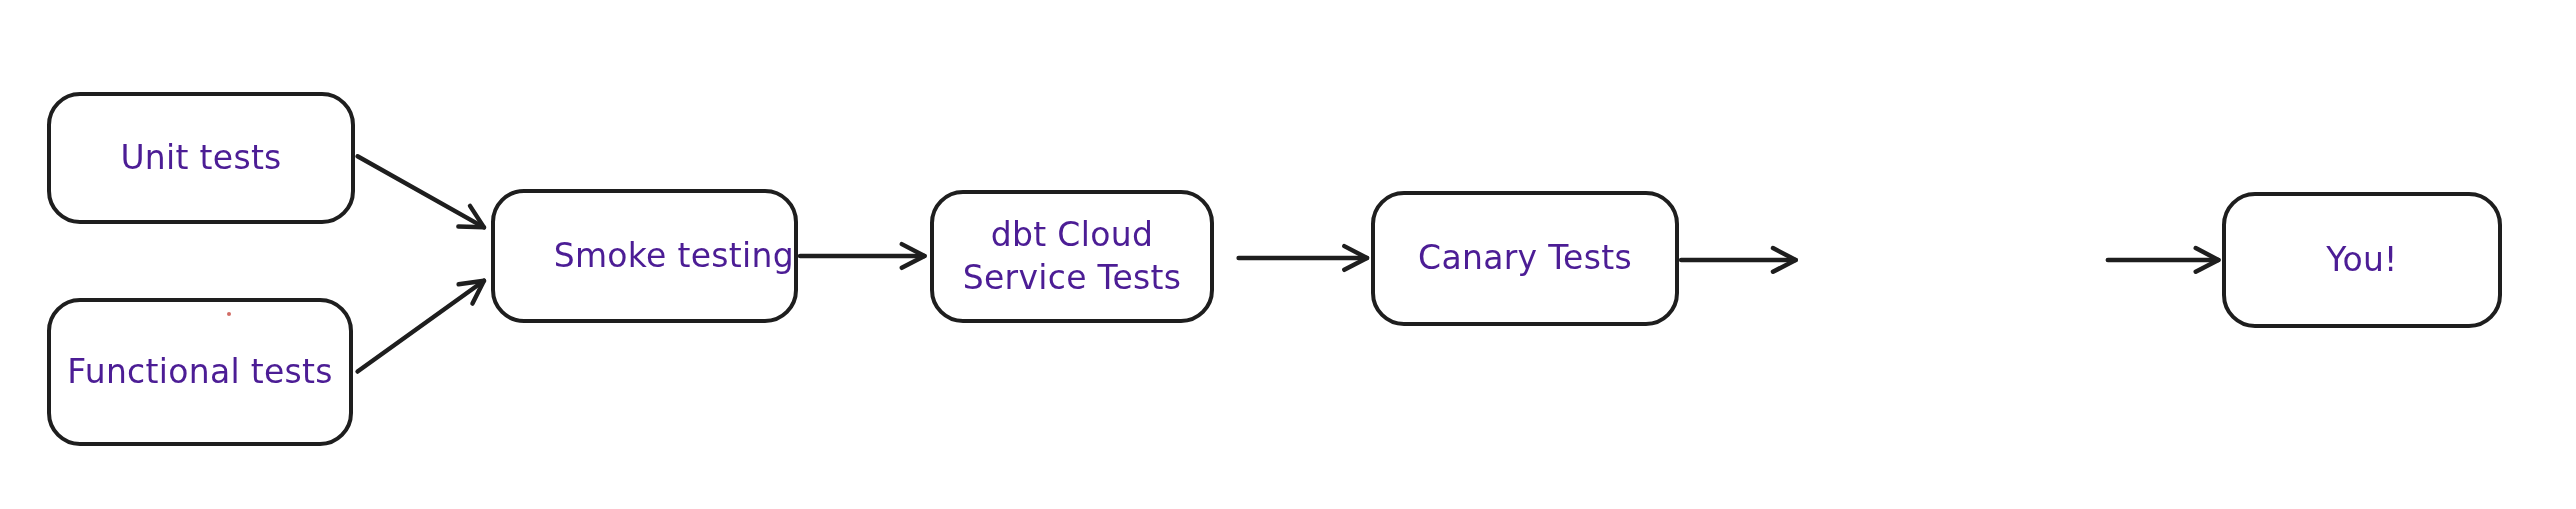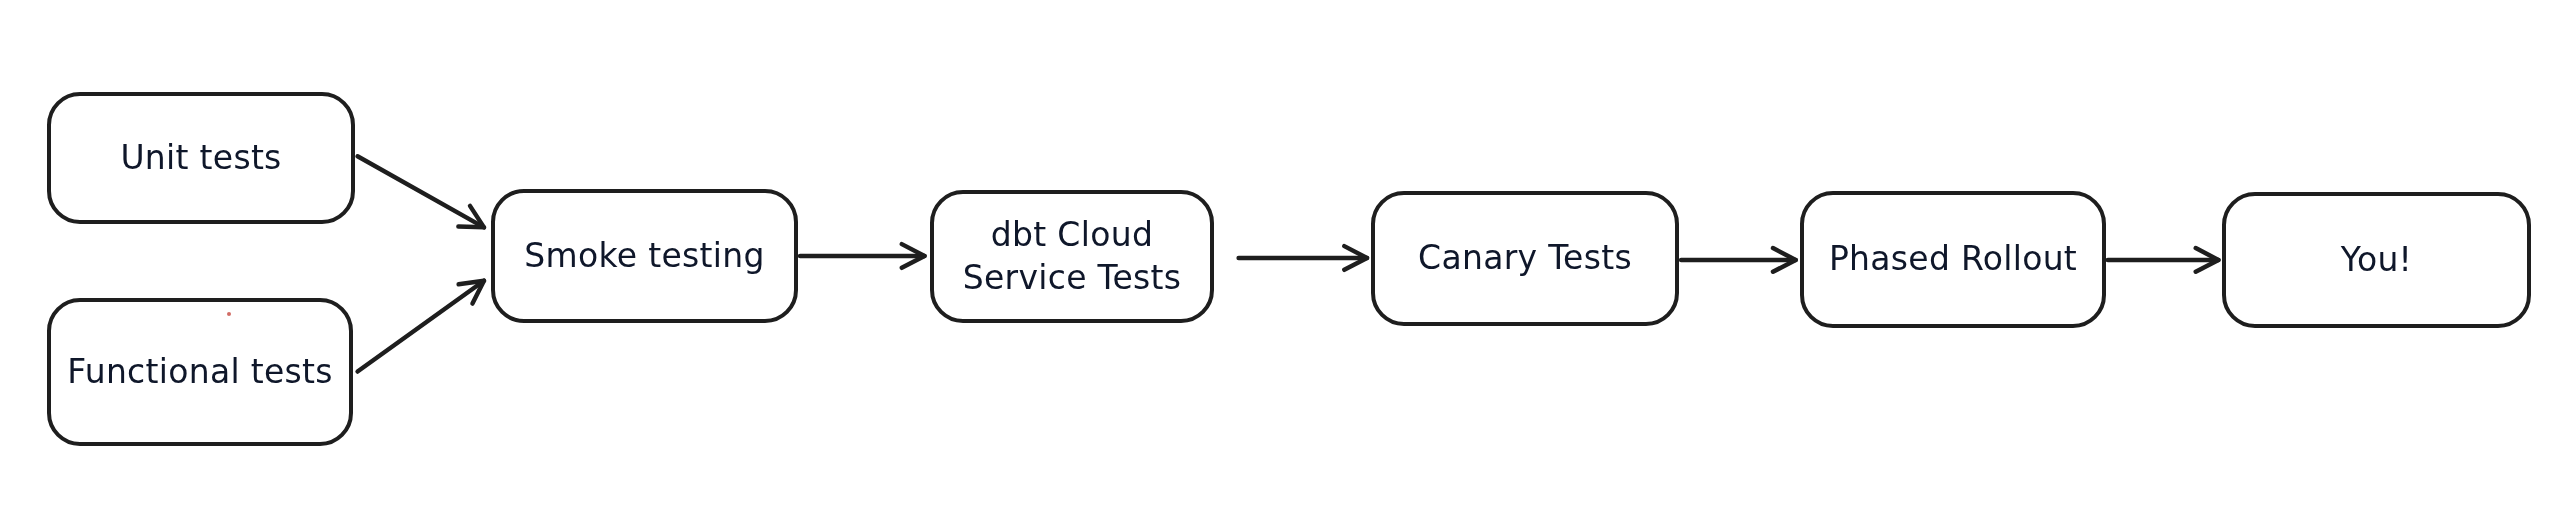--- a/index.html
+++ b/index.html
@@ -28,32 +28,32 @@
     border: 4px solid #1e1e1e;
     border-radius: 33px;
     background: #ffffff;
     display: flex;
     align-items: center;
     justify-content: center;
     text-align: center;
   }
   .node .label {
     font-size: 33px;
-    color: #0f172a;
+    color: #4c1d95;
     line-height: 1.28;
     white-space: pre-line;
     letter-spacing: 0.3px;
   }
   .n-unit       { left: 47px;   top: 92px;  width: 308px; height: 132px; }
   .n-functional { left: 47px;   top: 298px; width: 306px; height: 148px; }
-  .n-smoke      { left: 491px;  top: 189px; width: 307px; height: 134px; }
+  .n-smoke      { left: 491px;  top: 189px; width: 307px; height: 134px; justify-content: flex-end; }
   .n-dbt        { left: 930px;  top: 190px; width: 284px; height: 133px; }
   .n-canary     { left: 1371px; top: 191px; width: 308px; height: 135px; text-align: center; }
   .n-phased     { left: 1800px; top: 191px; width: 306px; height: 137px; }
-  .n-you        { left: 2222px; top: 192px; width: 309px; height: 136px; }
+  .n-you        { left: 2222px; top: 192px; width: 280px; height: 136px; }
   .speck {
     position: absolute;
     left: 227px;
     top: 312px;
     width: 4px;
     height: 4px;
     border-radius: 50%;
     background: #c9524a;
     opacity: 0.85;
   }
@@ -91,23 +91,20 @@
 
   <div class="node n-dbt">
     <span class="label">dbt Cloud
 Service Tests</span>
   </div>
 
   <div class="node n-canary">
     <span class="label">Canary Tests</span>
   </div>
 
-  <div class="node n-phased">
-    <span class="label">Phased Rollout</span>
-  </div>
 
   <div class="node n-you">
     <span class="label">You!</span>
   </div>
 
   <div class="speck"></div>
 
 </div>
 
 

